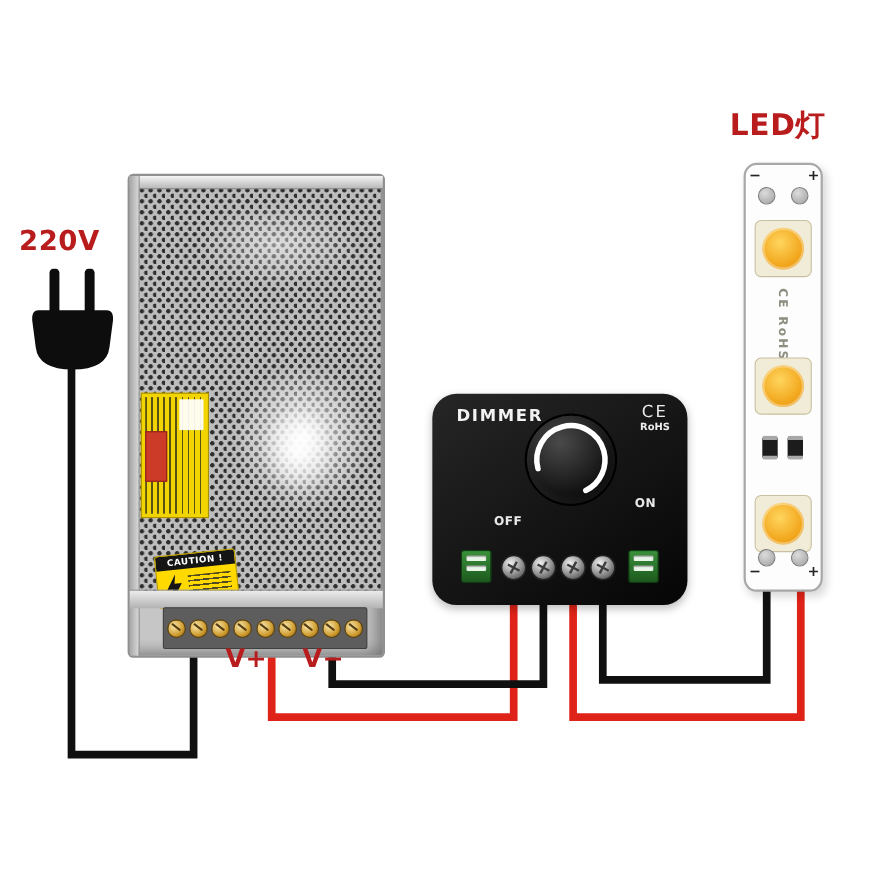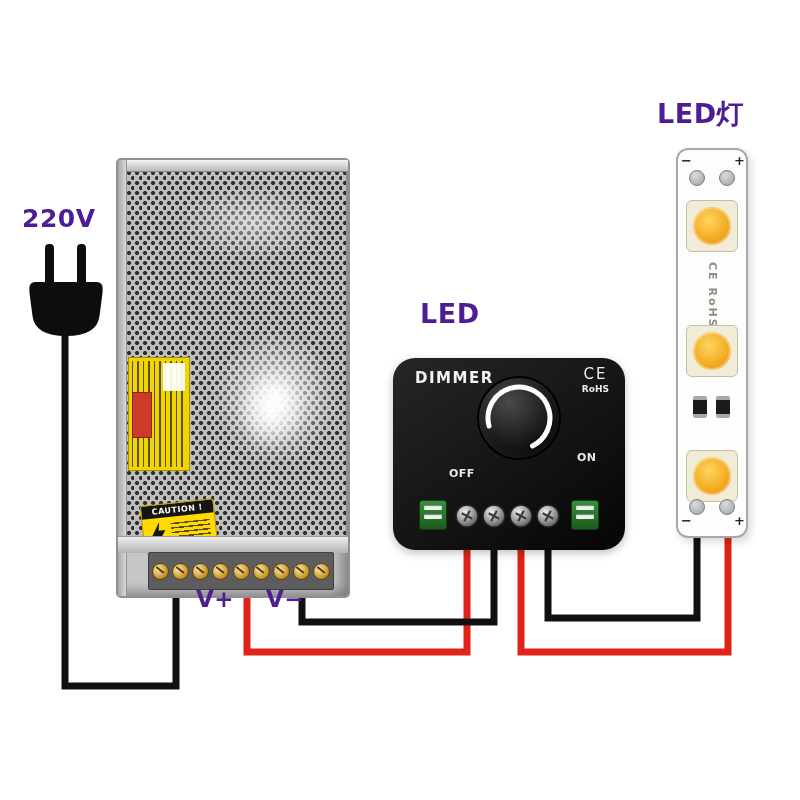--- a/index.html
+++ b/index.html
@@ -4,21 +4,21 @@
 <style>
   html,body{margin:0;padding:0;background:#fff;}
   #stage{position:relative;width:800px;height:800px;background:#fff;overflow:hidden;
          font-family:"DejaVu Sans","Liberation Sans",sans-serif;}
   #stage svg{position:absolute;}
   #wires{left:0;top:0;}
   #wires path{fill:none;stroke-width:7;stroke-linejoin:miter;}
   .wk{stroke:#101010;}
   .wr{stroke:#e02318;}
 
-  .title{position:absolute;font-weight:700;color:#4c1d95;text-align:left;letter-spacing:.5px;}
+  .title{position:absolute;font-weight:700;color:#b91c1c;text-align:center;letter-spacing:.5px;}
 
   
   #psu{position:absolute;left:116px;top:158px;width:230px;height:436px;background:#c6c6c6;
        border:2px solid #909090;border-radius:5px;
        box-shadow:inset -8px 0 14px rgba(0,0,0,.28), inset 0 -6px 10px rgba(0,0,0,.15);}
   .mesh{position:absolute;left:8px;top:10px;right:2px;bottom:56px;background-color:#bdbdbd;
         background-image:
           radial-gradient(circle at 3px 3px,#2e2e2e 1.7px,transparent 2.3px),
           radial-gradient(circle at 7px 8px,#2e2e2e 1.7px,transparent 2.3px);
         background-size:8px 10px;}
@@ -91,21 +91,21 @@
 <div id="stage">
 
   <svg id="wires" width="800" height="800" viewBox="0 0 800 800">
     <path class="wk" d="M65 330 L65 686 L176 686 L176 584"></path>
     <path class="wr" d="M247 576 L247 652 L467 652 L467 518"></path>
     <path class="wk" d="M302 576 L302 622 L494 622 L494 518"></path>
     <path class="wr" d="M521 518 L521 652 L728 652 L728 534"></path>
     <path class="wk" d="M548 518 L548 618 L697 618 L697 534"></path>
   </svg>
 
-  <div class="title" style="left:22px;top:204px;width:88px;font-size:25px;">220V</div>
+  <div class="title" style="left:10px;top:204px;width:88px;font-size:25px;">220V</div>
   <svg width="76" height="96" viewBox="0 0 76 96" style="left:28px;top:244px;">
     <rect x="17" y="0" width="9" height="42" rx="4" fill="#0d0d0d"></rect>
     <rect x="49" y="0" width="9" height="42" rx="4" fill="#0d0d0d"></rect>
     <path d="M7 38 H69 Q76 38 74.5 49 L71.5 72 Q69 92 38 92 Q7 92 4.5 72 L1.5 49 Q0 38 7 38 Z" fill="#0d0d0d"></path>
   </svg>
 
   <div id="psu">
     <div class="mesh"></div>
     <div class="flange-top"></div>
     <div class="flange-left"></div>
@@ -134,21 +134,20 @@
       <div class="screwg"></div>
       <div class="screwg"></div>
       <div class="screwg"></div>
       <div class="screwg"></div>
     </div>
   </div>
 
   <div class="title" style="left:196px;top:586px;width:56px;font-size:23px;">V+</div>
   <div class="title" style="left:266px;top:586px;width:56px;font-size:23px;">V−</div>
 
-  <div class="title" style="left:420px;top:298px;width:100px;font-size:27px;">LED</div>
   <div id="dimmer">
     <div class="d-name">DIMMER</div>
     <div class="d-cert">
       <div class="d-ce">CE</div>
       <div class="d-rohs">RoHS</div>
     </div>
     <div class="knob">
       <svg width="80" height="80" viewBox="0 0 80 80">
         <circle cx="40" cy="40" r="31" fill="none" stroke="#ffffff" stroke-width="5" stroke-linecap="round" stroke-dasharray="140 55" transform="rotate(165 40 40)"></circle>
       </svg>

